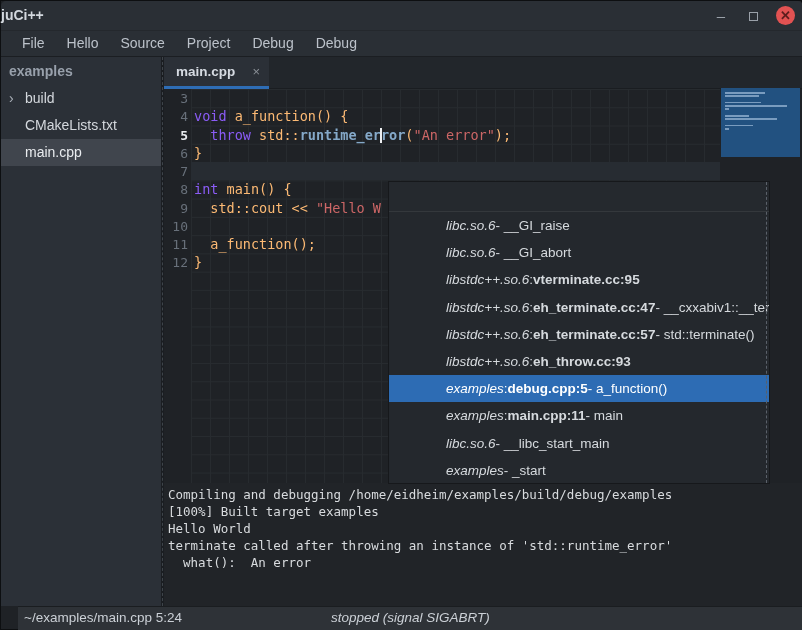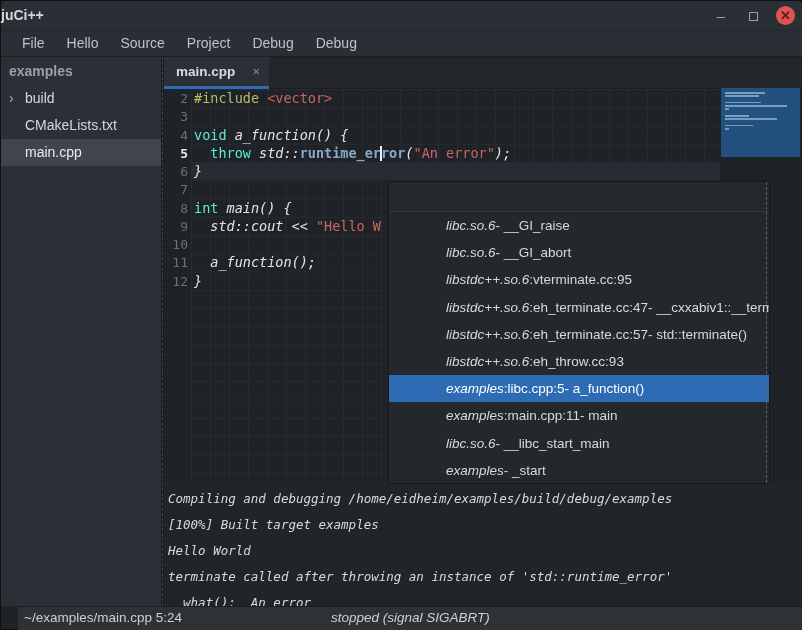--- a/index.html
+++ b/index.html
@@ -43,44 +43,44 @@
   
   #editor{position:absolute;left:163px;top:88px;width:639px;height:394px;background:#1f2226;overflow:hidden;}
   #grid{position:absolute;left:27px;top:0;width:529px;height:394px;
     background-image:linear-gradient(#272b2f 1px,transparent 1px),linear-gradient(90deg,#272b2f 1px,transparent 1px);
     background-size:19px 18.28px;}
   #current-line{position:absolute;left:27px;top:73.1px;width:529px;height:18.3px;background:#272c32;}
   #editor-lines{position:absolute;left:0;top:0;width:639px;font-family:"DejaVu Sans Mono",monospace;font-size:13.5px;}
   .ed-row{height:18.28px;line-height:18.28px;white-space:pre;}
   .gut{display:inline-block;width:24px;text-align:right;color:#68707a;margin-right:6px;font-size:13px;}
   .ed-row.current .gut{color:#e8ebee;font-weight:bold;}
-  .tok-fg{color:#e5e5e5;font-style:italic;}
-  .tok-kw{color:#5eead4;}
+  .tok-fg{color:#fdba74;}
+  .tok-kw{color:#8b5cf6;}
   .tok-kwb{color:#85a9c9;font-weight:bold;}
   .tok-str{color:#cc6666;}
   .tok-pre{color:#b5bd68;}
   .caret{display:inline-block;width:2px;height:15px;background:#edeff1;vertical-align:text-bottom;margin:0 -1px;}
 
   
   #minimap{position:absolute;left:720px;top:87px;width:79px;height:69px;background:#225180;padding-top:4px;box-sizing:border-box;}
   .mm-line{height:1.6px;margin:0 0 1.7px 4px;background:rgba(195,218,242,.55);}
 
   
   #stack-popup{position:absolute;left:387px;top:180px;width:382px;height:303px;background:#24282d;
     border:1px solid #16181b;box-sizing:border-box;z-index:10;}
   #popup-entry{height:29px;background:#25292e;border-bottom:1px solid rgba(255,255,255,.07);}
   #popup-scroll{position:absolute;top:0;bottom:0;right:2px;border-right:1px dashed #5a6069;}
   .stack-item{height:27.2px;display:flex;align-items:center;padding-left:13px;color:#d6dade;font-size:13.5px;white-space:nowrap;overflow:hidden;}
   .stack-item .lib{font-style:italic;margin-left:44px;}
-  .stack-item b{font-weight:normal;}
+  .stack-item b{font-weight:bold;}
   .stack-item.selected{background:#2d6cb4;color:#ffffff;}
 
   
   #terminal{position:absolute;left:163px;top:482px;width:639px;height:123px;background:#212428;}
-  #terminal pre{margin:0;padding:3px 8px 0 4px;font-family:"DejaVu Sans Mono",monospace;font-size:12.5px;line-height:26px;color:#d8dbde;font-style:italic;}
+  #terminal pre{margin:0;padding:3px 8px 0 4px;font-family:"DejaVu Sans Mono",monospace;font-size:12.5px;line-height:17px;color:#d8dbde;}
 
   
   #statusbar{position:absolute;left:0;top:605px;width:802px;height:25px;background:#2e3237;border-top:1px solid #1a1d20;box-sizing:border-box;margin-left:17px;}
   #status-left{position:absolute;left:6px;top:3px;color:#cbd0d6;font-size:13.5px;}
   #status-right{position:absolute;left:313px;top:3px;color:#cbd0d6;font-size:13.5px;font-style:italic;}
 </style>
 </head>
 <body>
 
 <div id="window">
@@ -104,21 +104,20 @@
   </div>
 
   <div id="divider"></div>
 
   <div id="tabbar"><div class="tab active"><span class="tab-label">main.cpp</span><span class="tab-close">×</span></div></div>
 
   <div id="editor">
     <div id="grid"></div>
     <div id="current-line"></div>
     <div id="editor-lines">
-        <div class="ed-row"><span class="gut">2</span><span class="tok-pre">#include</span><span class="tok-fg"> </span><span class="tok-str">&lt;vector&gt;</span></div>
         <div class="ed-row"><span class="gut">3</span></div>
         <div class="ed-row"><span class="gut">4</span><span class="tok-kw">void</span><span class="tok-fg"> a_function() {</span></div>
         <div class="ed-row current"><span class="gut">5</span><span class="tok-fg">  </span><span class="tok-kw">throw</span><span class="tok-fg"> std::</span><span class="tok-kwb">runtime_er</span><span class="caret"></span><span class="tok-kwb">ror</span><span class="tok-fg">(</span><span class="tok-str">"An error"</span><span class="tok-fg">);</span></div>
         <div class="ed-row"><span class="gut">6</span><span class="tok-fg">}</span></div>
         <div class="ed-row"><span class="gut">7</span></div>
         <div class="ed-row"><span class="gut">8</span><span class="tok-kw">int</span><span class="tok-fg"> main() {</span></div>
         <div class="ed-row"><span class="gut">9</span><span class="tok-fg">  std::cout &lt;&lt; </span><span class="tok-str">"Hello W</span></div>
         <div class="ed-row"><span class="gut">10</span></div>
         <div class="ed-row"><span class="gut">11</span><span class="tok-fg">  a_function();</span></div>
         <div class="ed-row"><span class="gut">12</span><span class="tok-fg">}</span></div>
@@ -148,21 +147,21 @@
           <span> - __GI_raise</span>
         </div>
         <div class="stack-item">
           <span class="lib">libc.so.6</span>
           <span> - __GI_abort</span>
         </div>
         <div class="stack-item"><span class="lib">libstdc++.so.6</span>:<b>vterminate.cc:95</b></div>
         <div class="stack-item"><span class="lib">libstdc++.so.6</span>:<b>eh_terminate.cc:47</b><span> - __cxxabiv1::__termin</span></div>
         <div class="stack-item"><span class="lib">libstdc++.so.6</span>:<b>eh_terminate.cc:57</b><span> - std::terminate()</span></div>
         <div class="stack-item"><span class="lib">libstdc++.so.6</span>:<b>eh_throw.cc:93</b></div>
-        <div class="stack-item selected"><span class="lib">examples</span>:<b>libc.cpp:5</b><span> - a_function()</span></div>
+        <div class="stack-item selected"><span class="lib">examples</span>:<b>debug.cpp:5</b><span> - a_function()</span></div>
         <div class="stack-item"><span class="lib">examples</span>:<b>main.cpp:11</b><span> - main</span></div>
         <div class="stack-item">
           <span class="lib">libc.so.6</span>
           <span> - __libc_start_main</span>
         </div>
         <div class="stack-item">
           <span class="lib">examples</span>
           <span> - _start</span>
         </div>
       </div>

